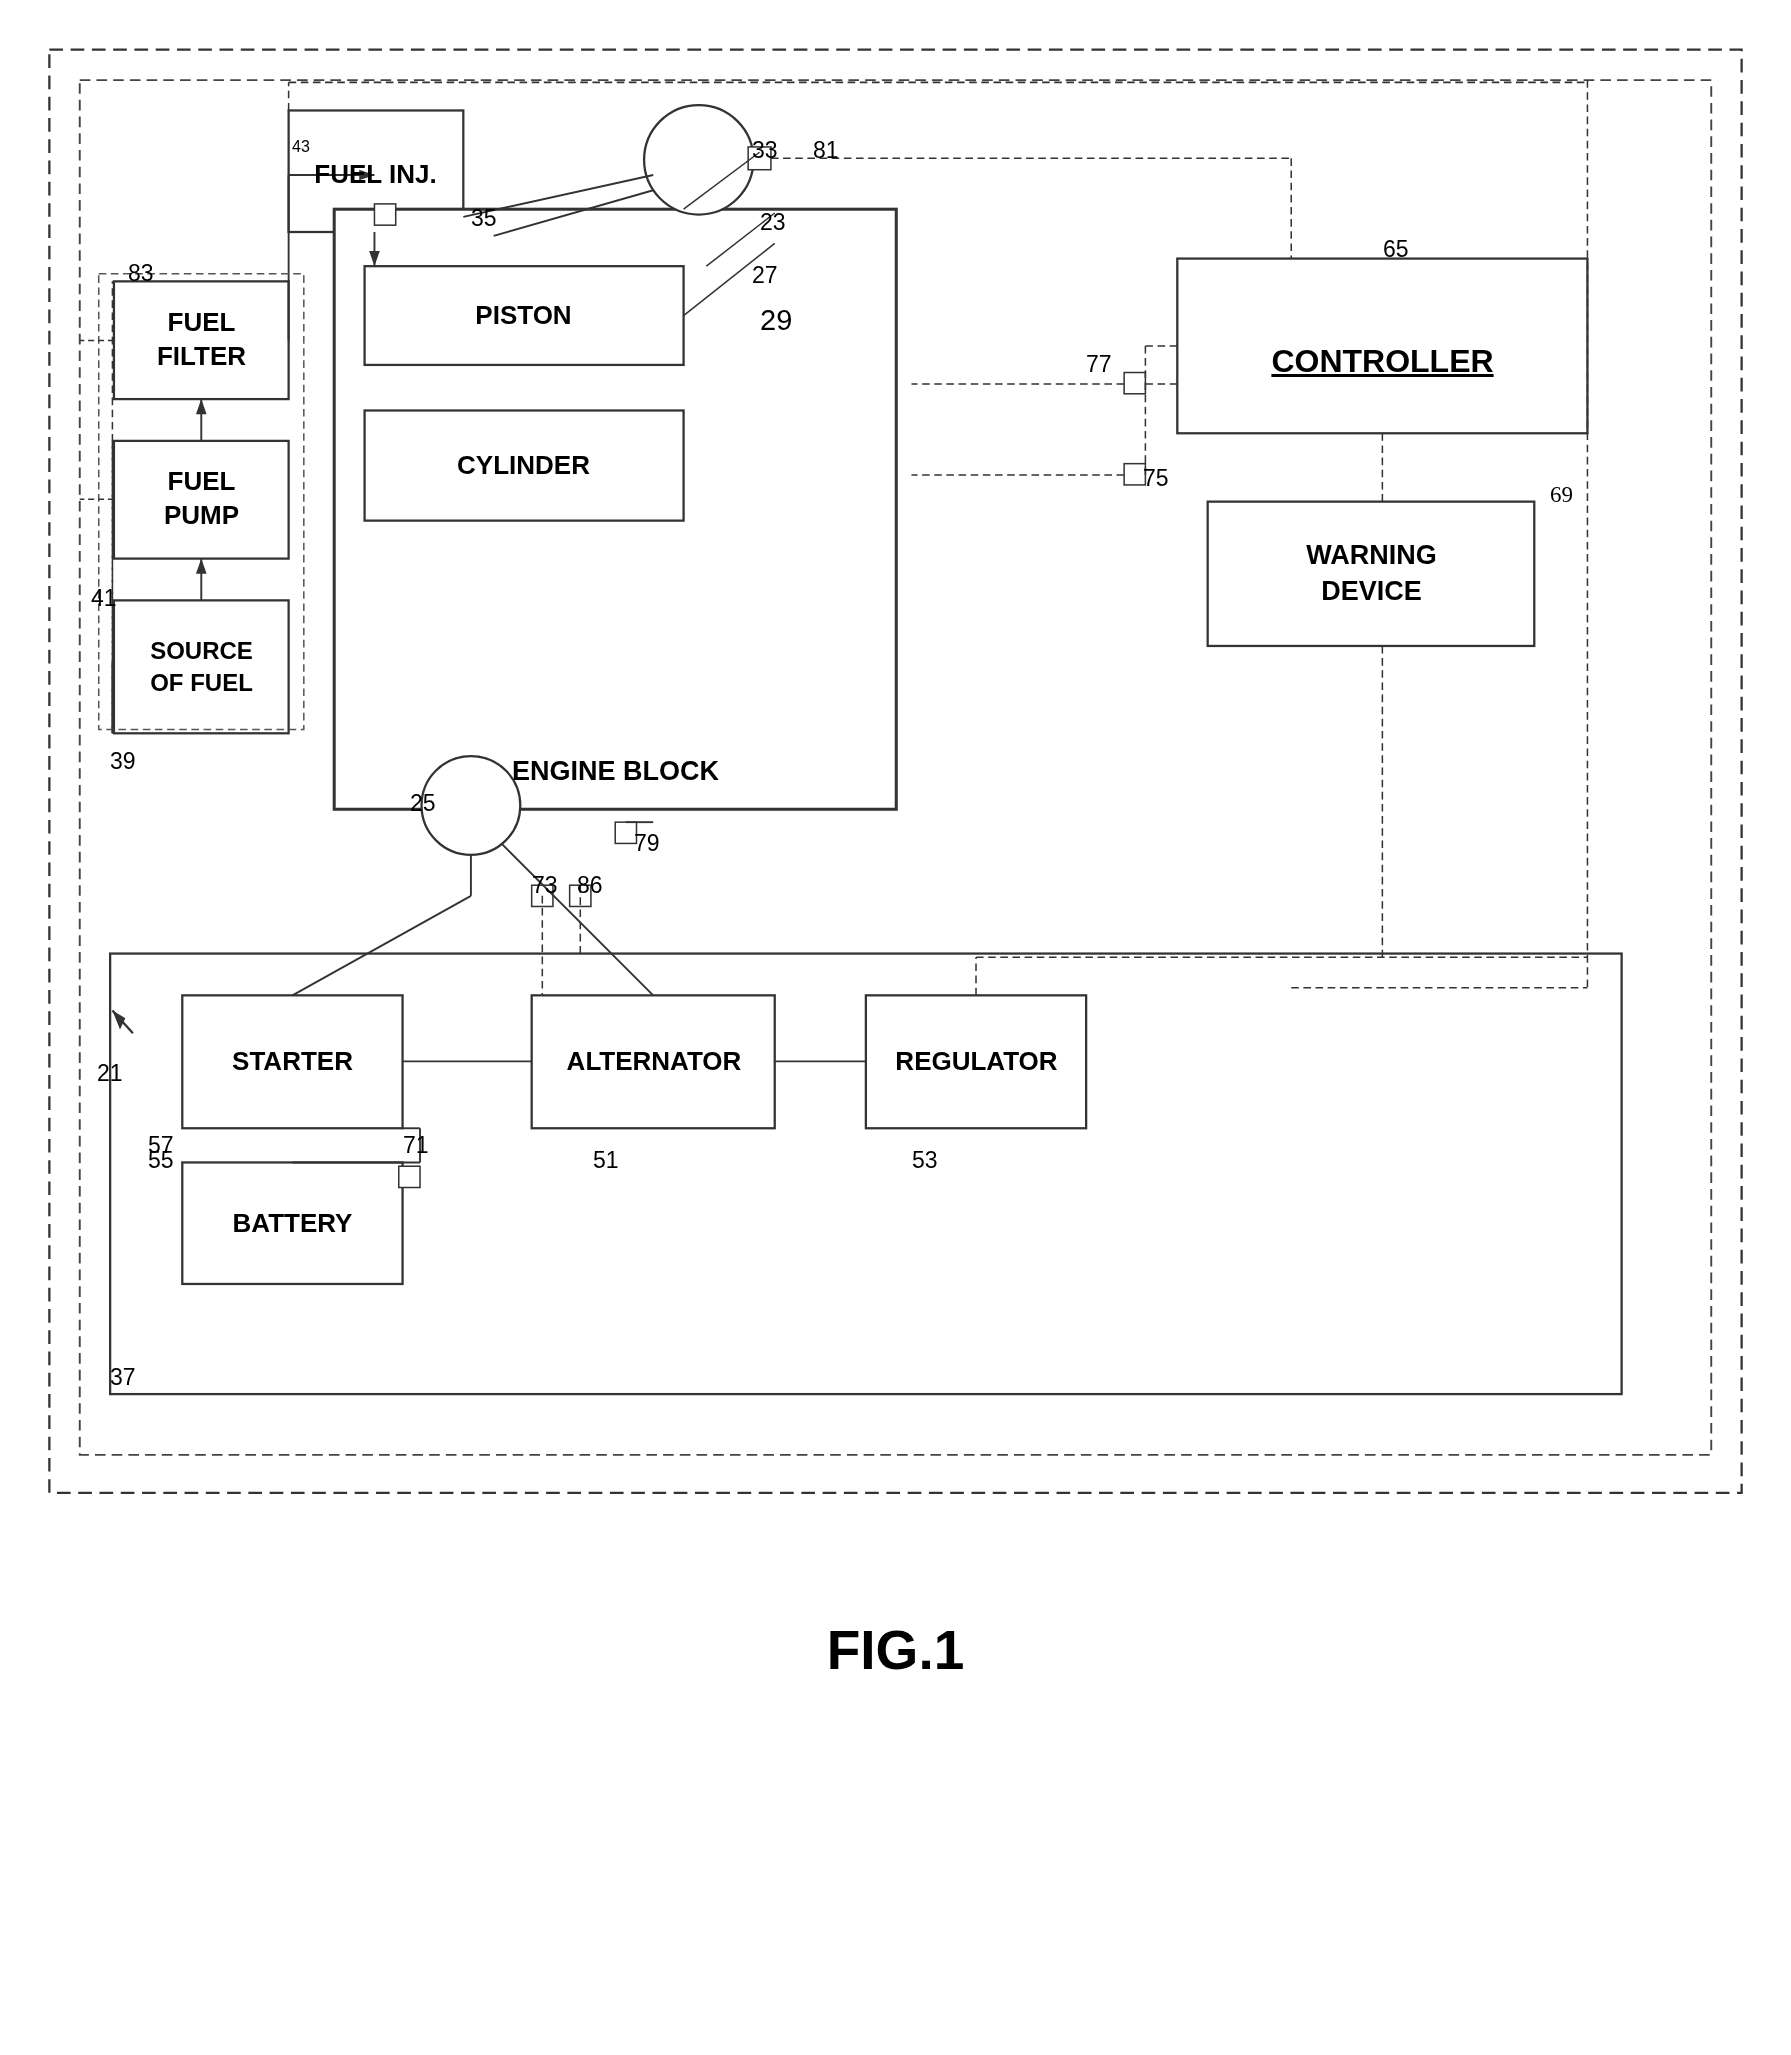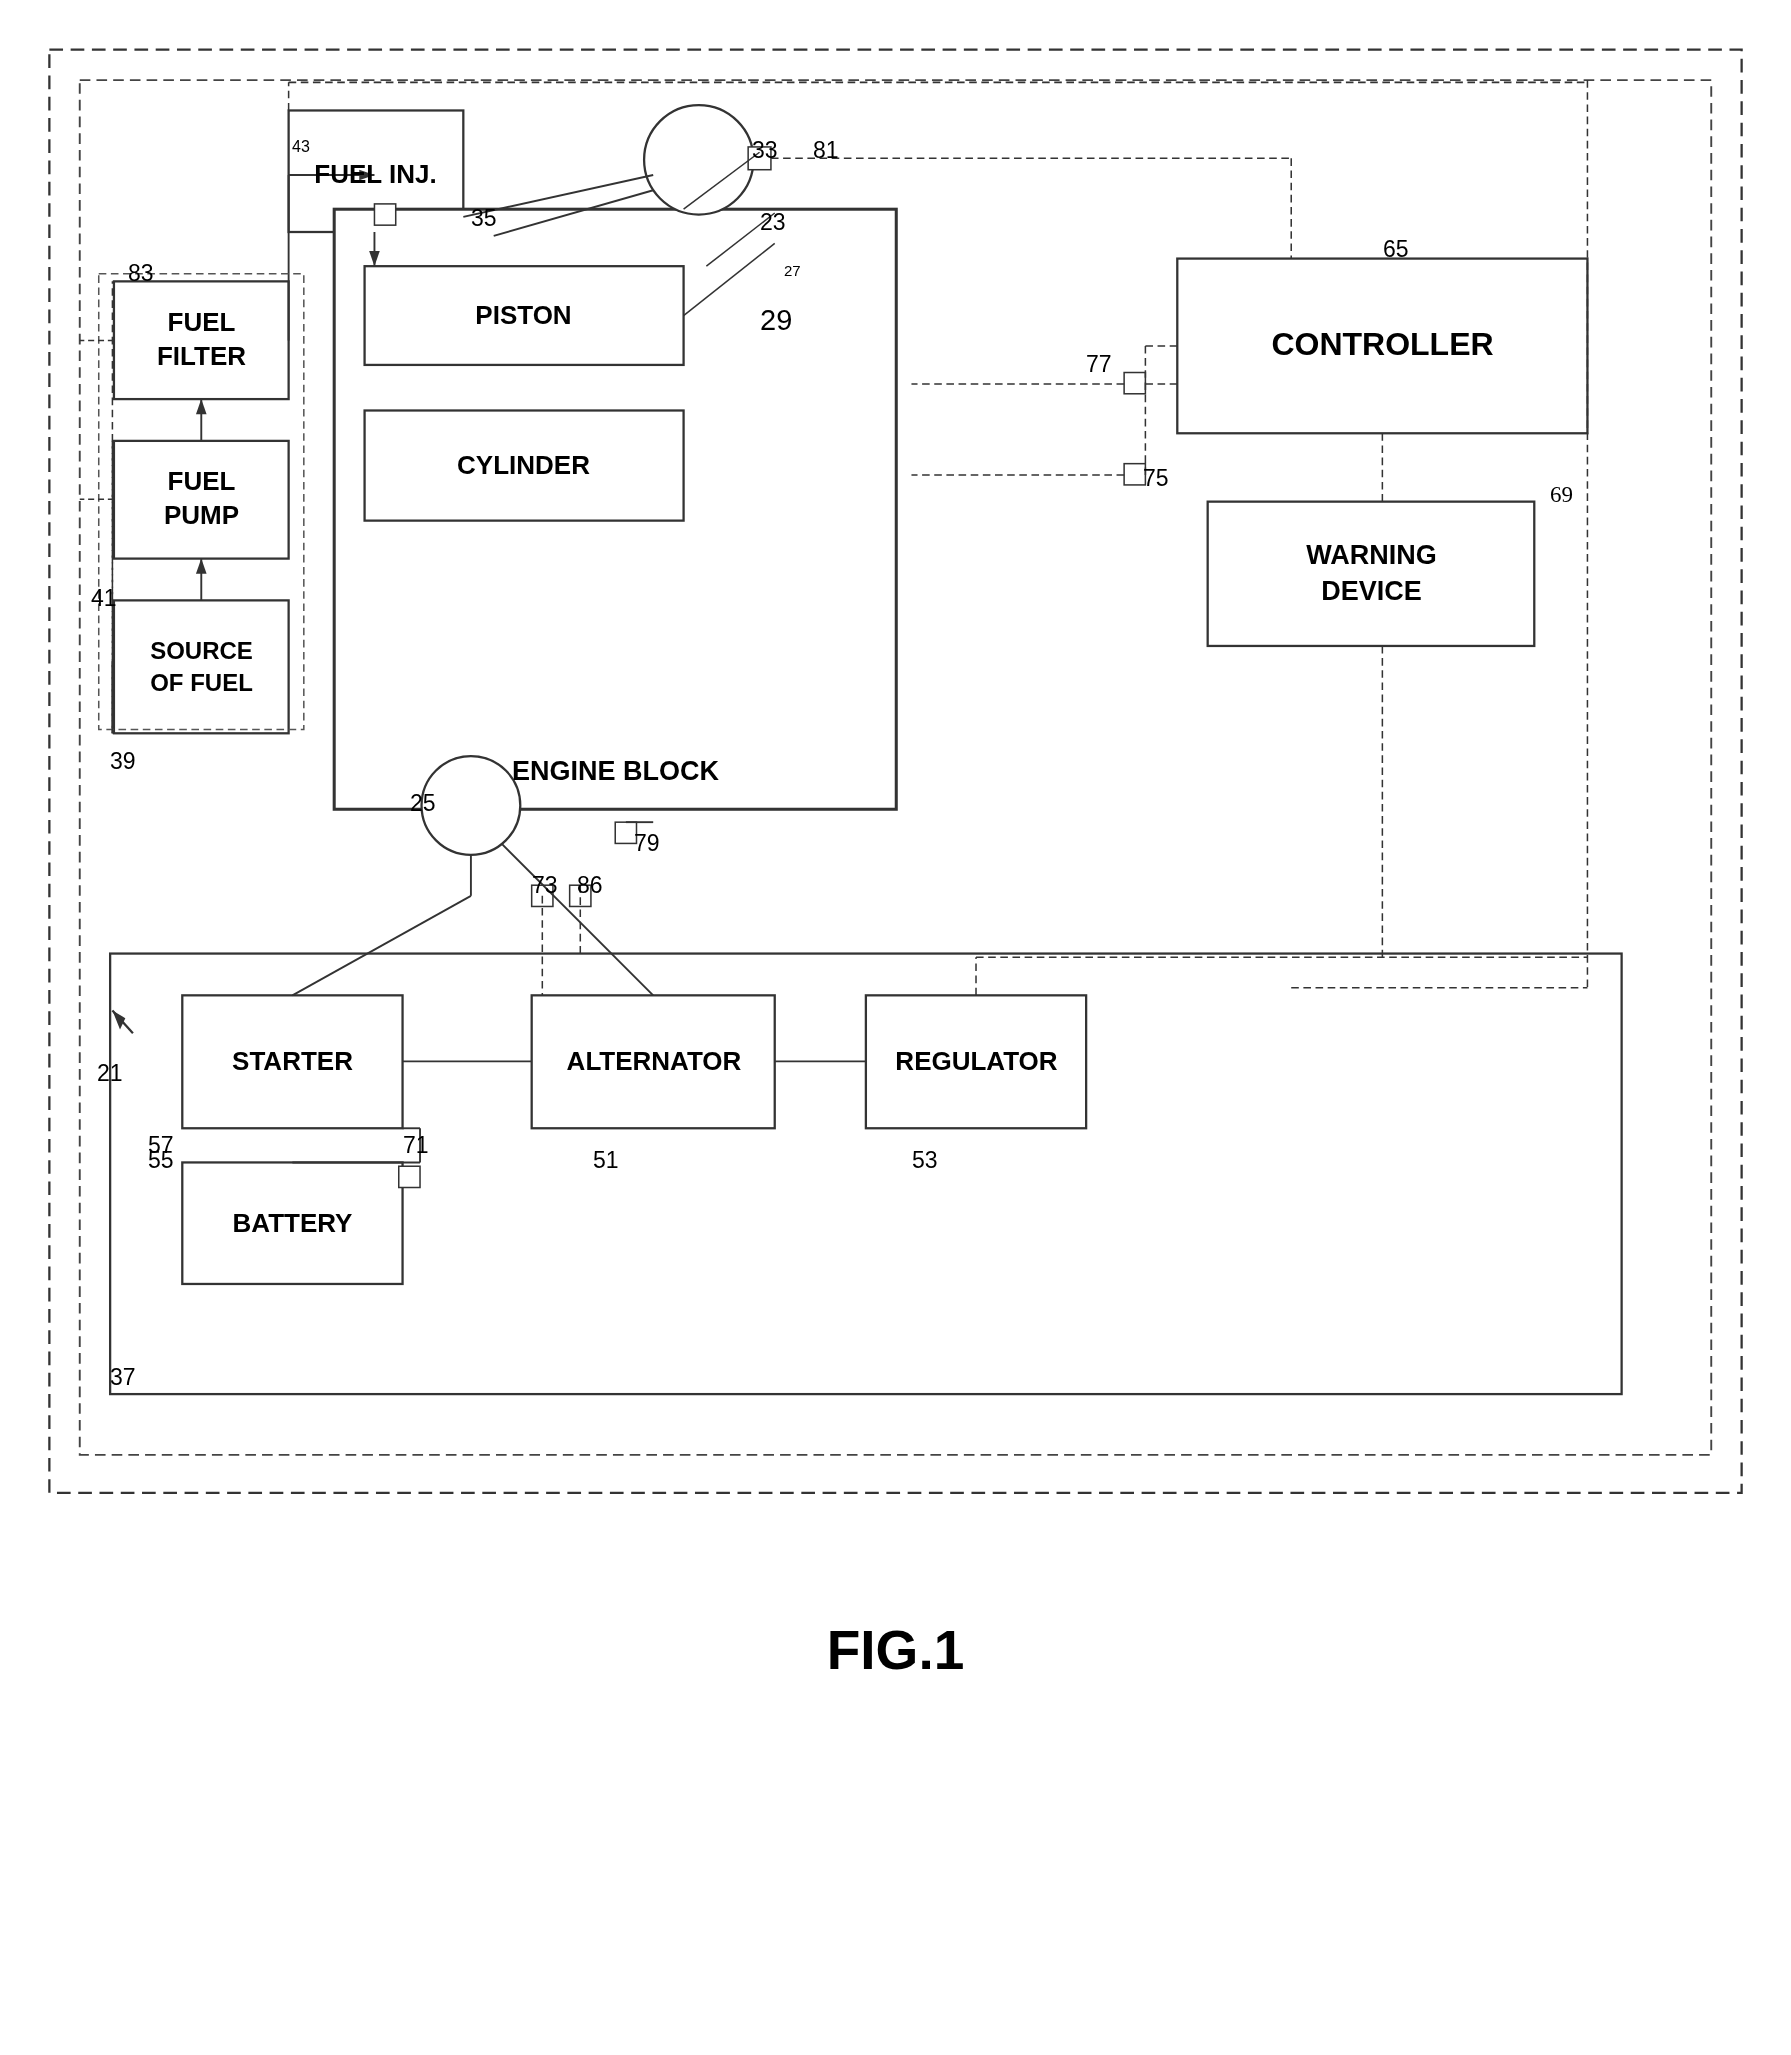--- a/index.html
+++ b/index.html
@@ -190,21 +190,21 @@
   </div>
 
   <div style="position:absolute; top:270px; left:368px; width:311px; height:91px; display:flex; align-items:center; justify-content:center; font-size:26px; font-weight:bold;">
     PISTON
   </div>
 
   <div style="position:absolute; top:414px; left:368px; width:311px; height:103px; display:flex; align-items:center; justify-content:center; font-size:26px; font-weight:bold;">
     CYLINDER
   </div>
 
-  <div style="position:absolute; top:261px; left:1181px; width:403px; height:167px; display:flex; align-items:center; justify-content:center; font-size:32px; font-weight:bold;">
+  <div style="position:absolute; top:278px; left:1181px; width:403px; height:167px; display:flex; align-items:center; justify-content:center; font-size:32px; font-weight:bold;text-decoration:underline;">
     CONTROLLER
   </div>
 
   <div style="position:absolute; top:505px; left:1212px; width:319px; height:137px; display:flex; align-items:center; justify-content:center; text-align:center; font-size:27px; font-weight:bold; line-height:1.3;">
     WARNING<br>DEVICE
   </div>
 
   <div style="position:absolute; top:999px; left:186px; width:213px; height:125px; display:flex; align-items:center; justify-content:center; font-size:26px; font-weight:bold;">
     STARTER
   </div>
@@ -219,21 +219,21 @@
 
   <div style="position:absolute; top:1166px; left:186px; width:213px; height:114px; display:flex; align-items:center; justify-content:center; font-size:26px; font-weight:bold;">
     BATTERY
   </div>
 
   <div style="position:absolute; top:90px; left:292px; font-size:16px;margin-top:48px;">43</div>
   <div style="position:absolute; top:260px; left:128px; font-size:23px;">83</div>
   <div style="position:absolute; top:585px; left:91px; font-size:23px;">41</div>
   <div style="position:absolute; top:748px; left:110px; font-size:23px;">39</div>
   <div style="position:absolute; top:209px; left:760px; font-size:23px;">23</div>
-  <div style="position:absolute; top:262px; left:752px; font-size:15px;margin-left:32px;">27</div>
+  <div style="position:absolute; top:262px; left:752px; font-size:23px;">27</div>
   <div style="position:absolute; top:304px; left:760px; font-size:29px;">29</div>
   <div style="position:absolute; top:137px; left:752px; font-size:23px;">33</div>
   <div style="position:absolute; top:137px; left:813px; font-size:23px;">81</div>
   <div style="position:absolute; top:205px; left:471px; font-size:23px;">35</div>
   <div style="position:absolute; top:236px; left:1383px; font-size:23px;">65</div>
   <div style="position:absolute; top:482px; left:1550px; font-size:23px;font-family:Liberation Serif, serif;">69</div>
   <div style="position:absolute; top:351px; left:1086px; font-size:23px;">77</div>
   <div style="position:absolute; top:465px; left:1143px; font-size:23px;">75</div>
   <div style="position:absolute; top:790px; left:410px; font-size:23px;">25</div>
   <div style="position:absolute; top:830px; left:634px; font-size:23px;">79</div>

